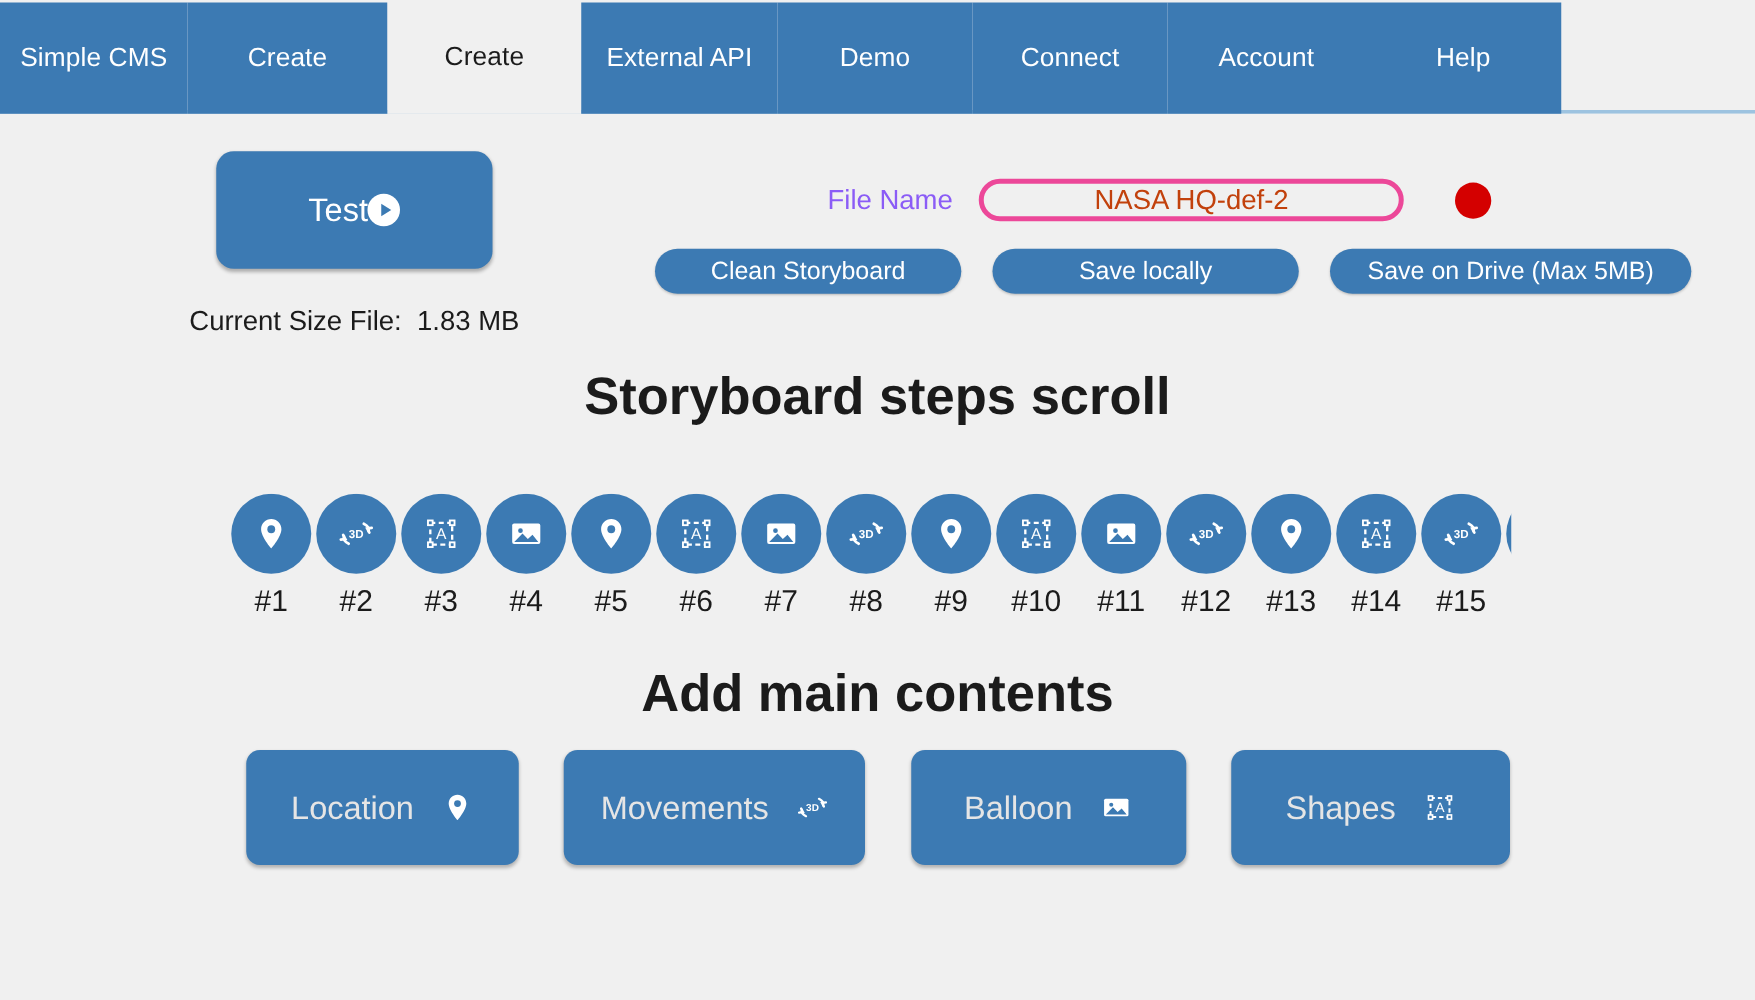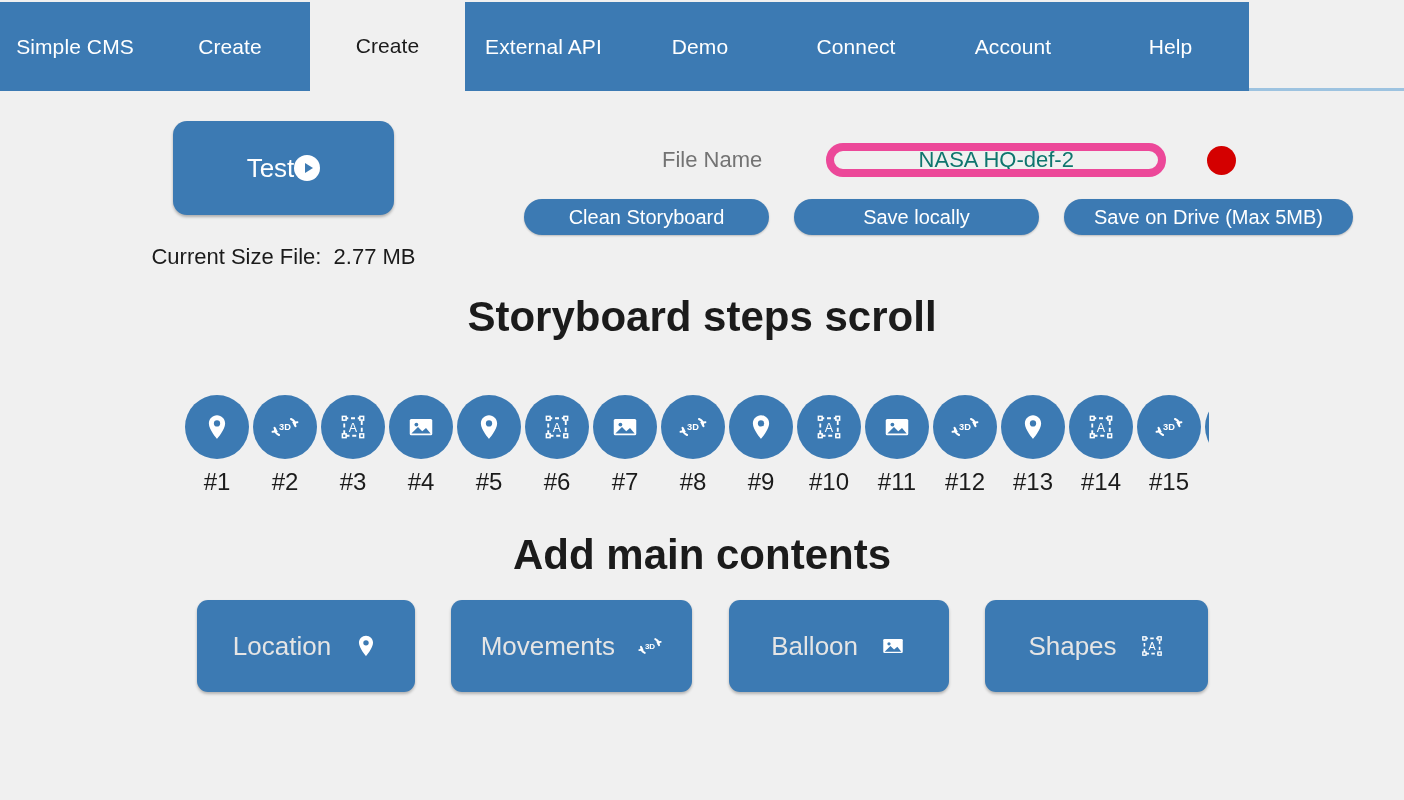--- a/index.html
+++ b/index.html
@@ -108,33 +108,33 @@
   #filename-row {
     position: absolute;
     left: 662px;
     top: 52px;
     display: flex;
     align-items: center;
     gap: 0;
   }
   #filename-label {
     font-size: 22px;
-    color: #737373;
-    margin-right: 64px;
+    color: #8b5cf6;
+    margin-right: 21px;
   }
   #filename-input {
     width: 340px;
     height: 34px;
-    border: 8px solid #ec4899;
+    border: 4px solid #ec4899;
     border-radius: 18px;
     background: #f0f0f0;
     text-align: center;
     font-family: "Liberation Sans", sans-serif;
     font-size: 22px;
-    color: #0f766e;
+    color: #c2410c;
     outline: none;
     padding: 0 10px;
   }
   #rec-dot {
     width: 29px; height: 29px;
     border-radius: 50%;
     background: #d40000;
     margin-left: 41px;
   }
 
@@ -258,21 +258,21 @@
 
 <div id="main">
 
   <div id="test-block">
     <div id="test-button">
       <span class="lbl">Test</span>
       <span class="play-circle">
           <span class="tri"></span>
         </span>
     </div>
-    <div id="size-file">Current Size File:  2.77 MB</div>
+    <div id="size-file">Current Size File:  1.83 MB</div>
   </div>
 
   <div id="filename-row">
     <span id="filename-label">File Name</span>
     <input id="filename-input" type="text" value="NASA HQ-def-2" style="">
     <span id="rec-dot"></span>
   </div>
 
   <div id="save-row">
     <div class="pill-btn" id="btn-clean">Clean Storyboard</div>

